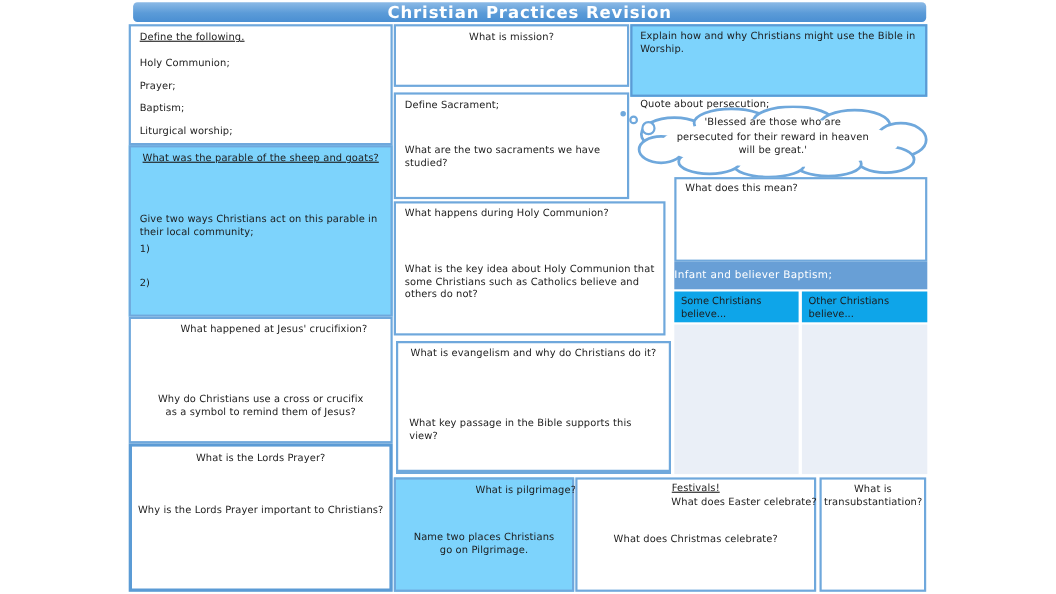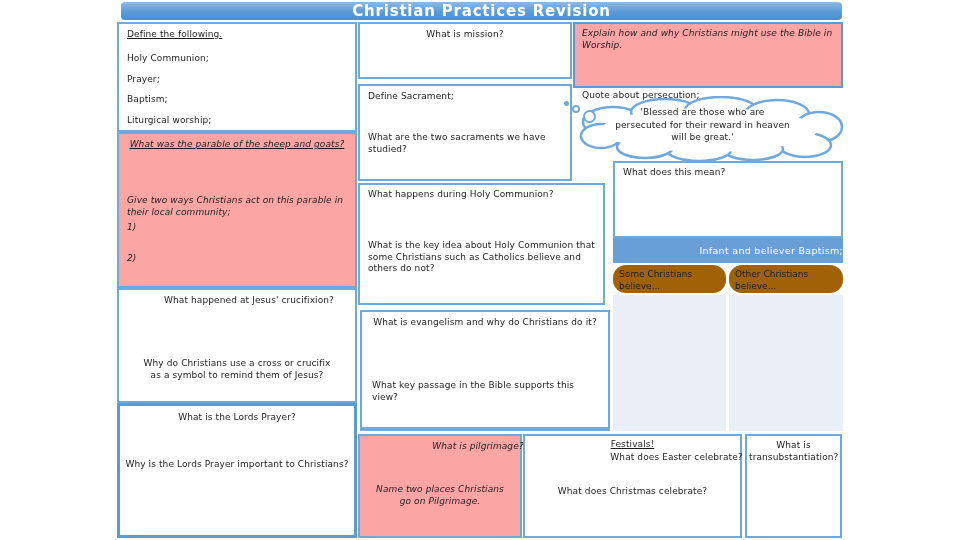--- a/index.html
+++ b/index.html
@@ -3,21 +3,21 @@
 <meta charset="utf-8">
 <style>
   html,body{margin:0;padding:0;}
   body{
     width:960px;height:540px;position:relative;background:#ffffff;
     font-family:"DejaVu Sans","Liberation Sans",sans-serif;
     color:#1c1c1c;overflow:hidden;
   }
   .abs{position:absolute;box-sizing:border-box;}
   .box{position:absolute;box-sizing:border-box;background:#fff;border:2px solid #6fa8dc;padding-left:17px;}
-  .box.fill{background:#fca5a5;font-style:italic;}
+  .box.fill{background:#7dd3fc;}
   .txt{position:absolute;font-size:9px;line-height:11.5px;letter-spacing:.1px;white-space:pre-line;}
   .ctr{text-align:center;}
   .und{text-decoration:underline;}
   
   #banner{left:121px;top:2px;width:721px;height:18px;border-radius:4px;
     background:linear-gradient(#8cbae6 0%,#5b9bd8 55%,#4a8fd2 100%);
     display:flex;align-items:center;justify-content:center;}
   #banner .t{color:#fff;font-weight:bold;font-size:15px;letter-spacing:.8px;}
   
   #define-box{left:117px;top:22px;width:240px;height:110px;}
@@ -29,23 +29,23 @@
   #sacrament-box{left:358px;top:84px;width:214px;height:97px;}
   #communion-box{left:358px;top:183px;width:247px;height:122px;}
   #evangelism-box{left:360px;top:310px;width:250px;height:121px;border-bottom-width:4px;}
   #pilgrimage-box{left:358px;top:434px;width:164px;height:104px;}
   #festivals-box{left:523px;top:434px;width:219px;height:104px;}
   #transub-box{left:745px;top:434px;width:97px;height:104px;}
   
   #explain-box{left:573px;top:22px;width:270px;height:66px;border-color:#5b9bd5;}
   #mean-box{left:613px;top:161px;width:230px;height:77px;}
   #table-header{left:613px;top:238px;width:230px;height:25px;background:#689fd6;
-     display:flex;align-items:center;justify-content:flex-end;}
+     display:flex;align-items:center;justify-content:flex-start;}
   #table-header .t{color:#fff;font-size:9.5px;letter-spacing:.3px;}
-  .cell{position:absolute;box-sizing:border-box;background:#a16207;border-radius:13px;}
+  .cell{position:absolute;box-sizing:border-box;background:#0ea5e9;}
   .cellbody{position:absolute;box-sizing:border-box;background:#eaeff7;}
   #cell-h1{left:613px;top:265px;width:113px;height:28px;padding:3px 0 0 6px;}
   #cell-h2{left:729px;top:265px;width:114px;height:28px;padding:3px 0 0 6px;}
   #cell-b1{left:613px;top:295px;width:113px;height:136px;}
   #cell-b2{left:729px;top:295px;width:114px;height:136px;}
   .cell .t{font-size:9px;line-height:12px;display:block;width:90px;}
   
   #cloud-svg{position:absolute;left:573px;top:96px;width:272px;height:66px;}
   .tail{position:absolute;box-sizing:border-box;border:2px solid #6fa8dc;border-radius:50%;background:#fff;}
   #tail1{left:564px;top:101px;width:5px;height:5px;background:#6fa8dc;border-width:0;}

